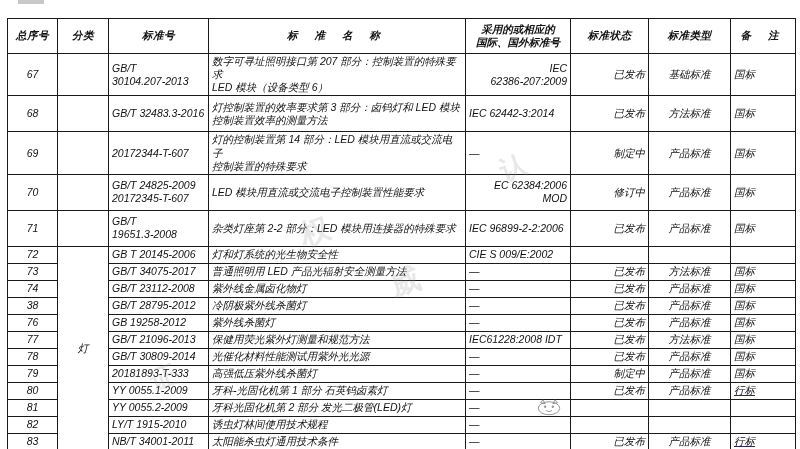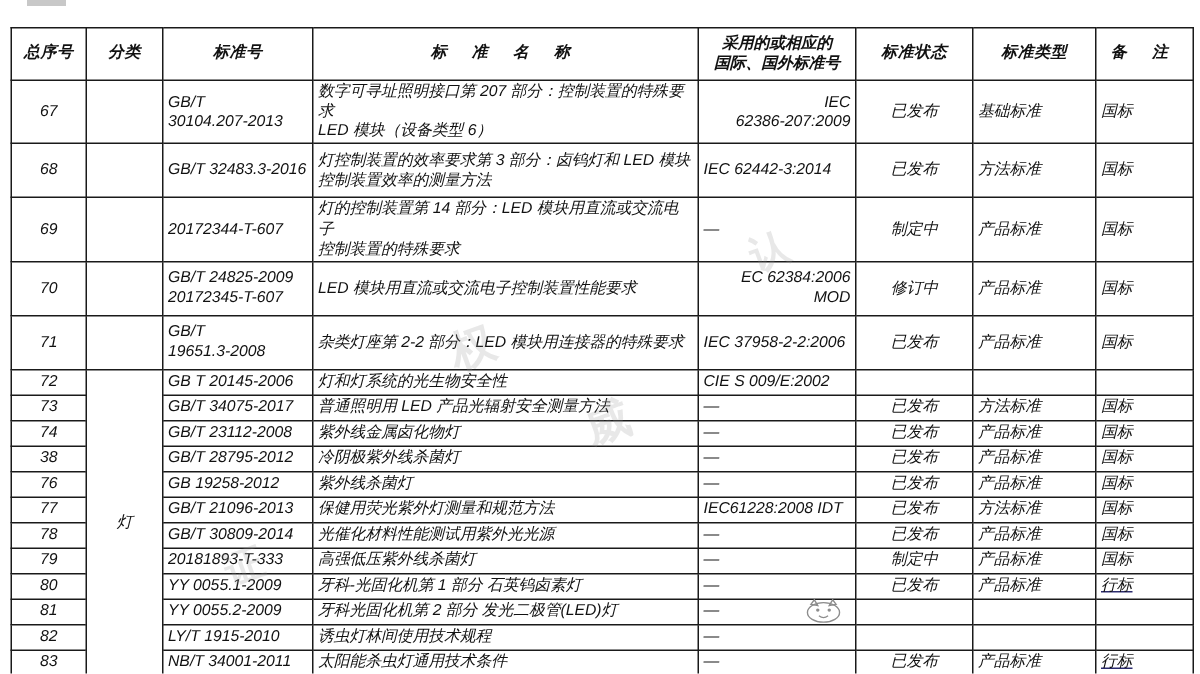--- a/index.html
+++ b/index.html
@@ -61,22 +61,22 @@
     letter-spacing: 0.5px;
   }
   th.h-name { letter-spacing: 7px; }
   th.h-note { letter-spacing: 7px; }
   th.h-intl { font-size: 11px; line-height: 1.25; letter-spacing: 0px; }
   .num { text-align: center; font-size: 11px; }
   .code { text-align: left; font-size: 10.5px; padding-left: 4px; }
   .name { text-align: left; font-size: 11px; padding-left: 4px; }
   .intl { font-size: 10.5px; }
   .intl.lft { text-align: right; padding-left: 5px; }
-  .state { text-align: center; font-size: 10.5px; }
-  .type { text-align: left; font-size: 10.5px; }
+  .state { text-align: right; font-size: 10.5px; }
+  .type { text-align: center; font-size: 10.5px; }
   .note { text-align: left; font-size: 10.5px; }
 
   .tall { height: 36px; }
   .short { height: 17px; }
 
   .cat-cell {
     text-align: center;
     font-size: 12px;
     vertical-align: middle;
   }
@@ -237,21 +237,21 @@
       <tr class="tall">
         <td class="num">71</td>
         <td class="cat-cell"></td>
         <td class="code">
           <div>GB/T</div>
           <div>19651.3-2008</div>
         </td>
         <td class="name">
           <div>杂类灯座第 2-2 部分：LED 模块用连接器的特殊要求</div>
         </td>
-        <td class="intl">IEC 37958-2-2:2006</td>
+        <td class="intl">IEC 96899-2-2:2006</td>
         <td class="state">已发布</td>
         <td class="type">产品标准</td>
         <td class="note">国标</td>
       </tr>
 
       <tr class="short">
         <td class="num">72</td>
         <td class="cat-cell" rowspan="12">灯</td>
         <td class="code">GB T 20145-2006</td>
         <td class="name">灯和灯系统的光生物安全性</td>

